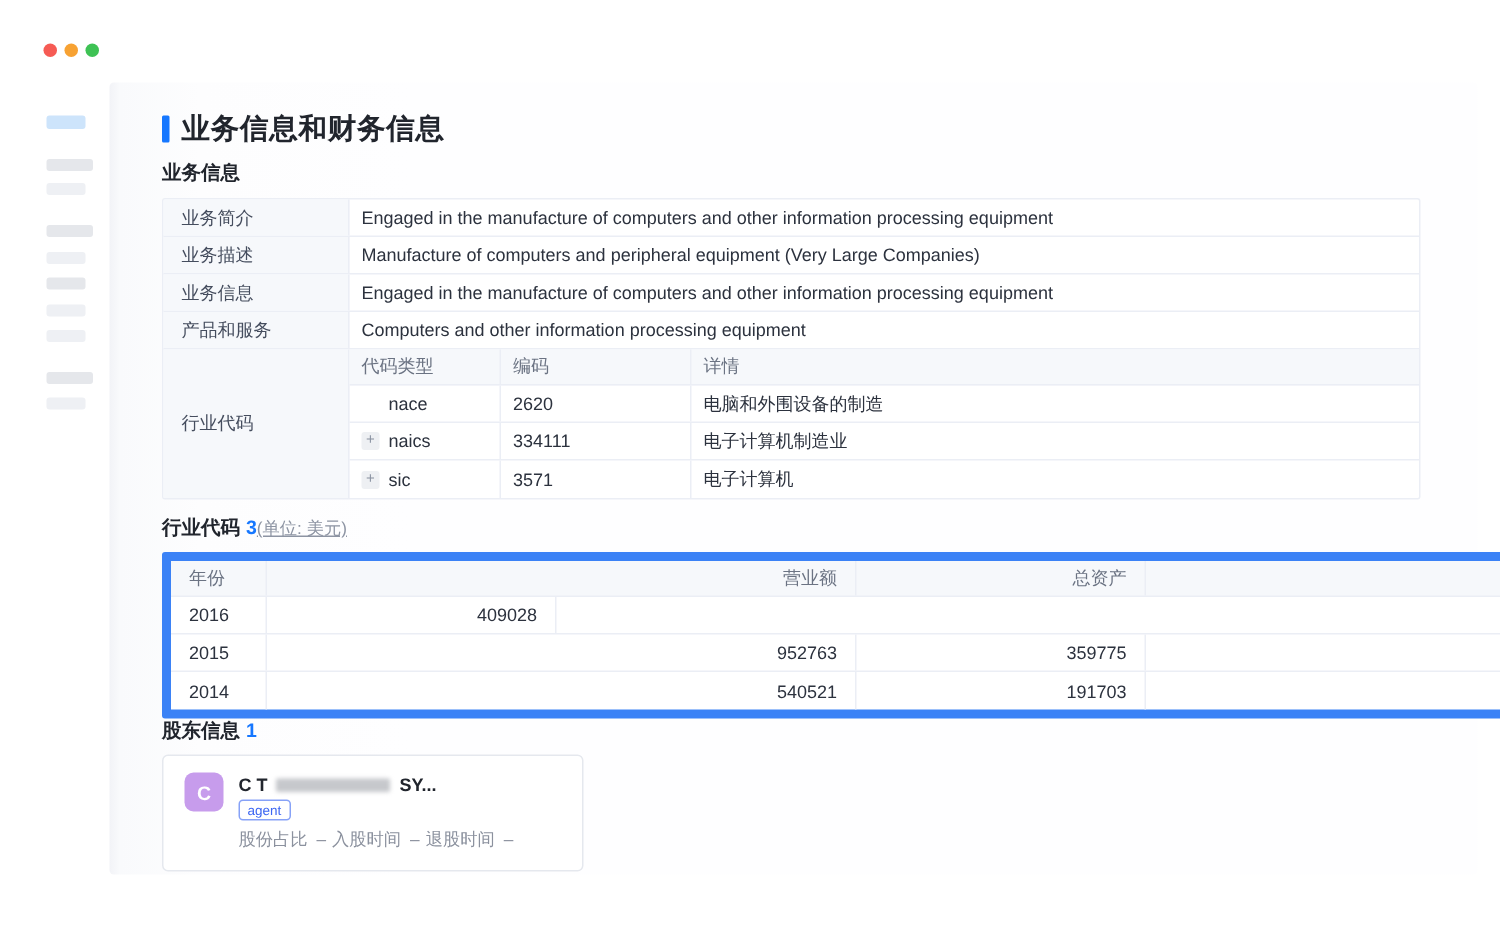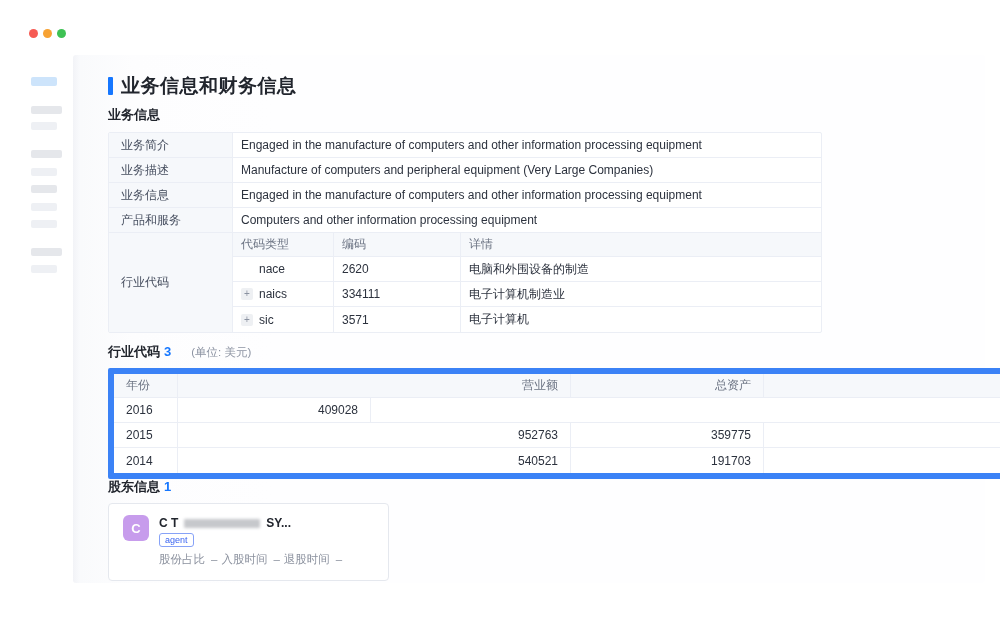--- a/index.html
+++ b/index.html
@@ -33,27 +33,27 @@
   }
 
   
   .title-row { position:absolute; left:108px; top:73px; display:flex; align-items:center; gap:8px; }
   .accent-bar { width:5px; height:18px; background:#1677ff; border-radius:1px; }
   .page-title { margin:0; font-size:19px; font-weight:700; color:#21252d; letter-spacing:0.5px; }
 
   
   .sec-title { position:absolute; left:108px; font-size:13px; font-weight:700; color:#21252d; }
   .sec-title .count { color:#1677ff; margin-left:4px; }
-  .sec-title .note  { color:#8d94a3; font-weight:400; font-size:11.5px; margin-left:20px; }
+  .sec-title .note  { color:#8d94a3; font-weight:400; font-size:11.5px; margin-left:0;text-decoration:underline; }
   #biz-title { top:106px; }
   #fin-title { top:343px; }
   #sh-title  { top:478px; }
 
   
-  .biz-table { position:absolute; left:108px; top:132px; width:714px; box-sizing:border-box;
+  .biz-table { position:absolute; left:108px; top:132px; width:839px; box-sizing:border-box;
                border:1px solid #ebeef5; background:#fff; border-radius:2px; }
   .brow { display:flex; border-bottom:1px solid #ebeef5; }
   .brow:last-child { border-bottom:none; }
   .brow.simple { height:25px; box-sizing:border-box; }
   .blabel { width:124px; min-width:124px; background:#f6f8fb; border-right:1px solid #ebeef5;
             padding:0 12px; display:flex; align-items:center; font-size:12px; color:#454d5e;
             box-sizing:border-box; }
   .bvalue { flex:1; padding:0 8px; display:flex; align-items:center; font-size:12px; color:#2c323e;text-align:right; }
 
   

